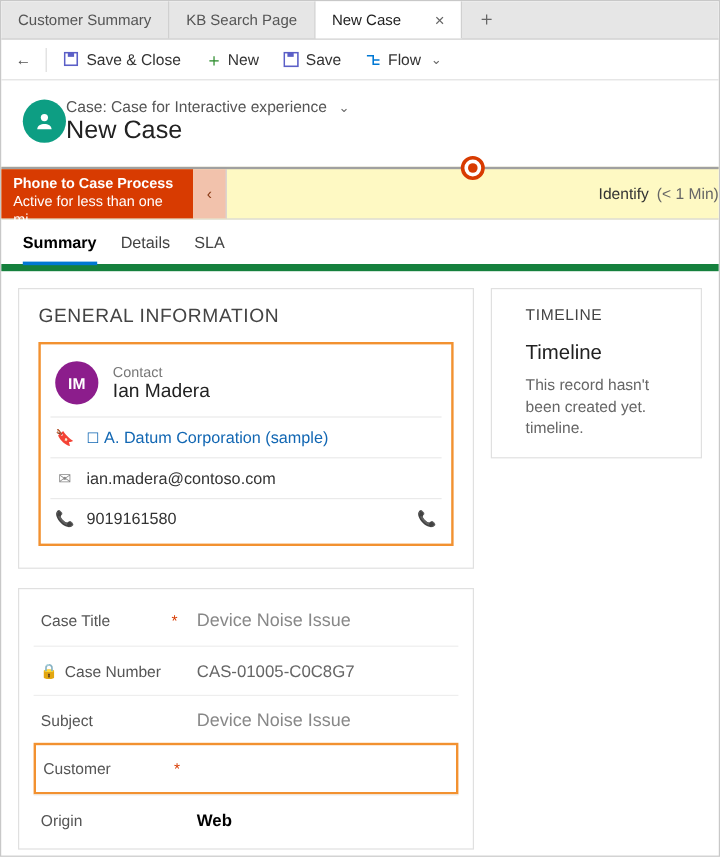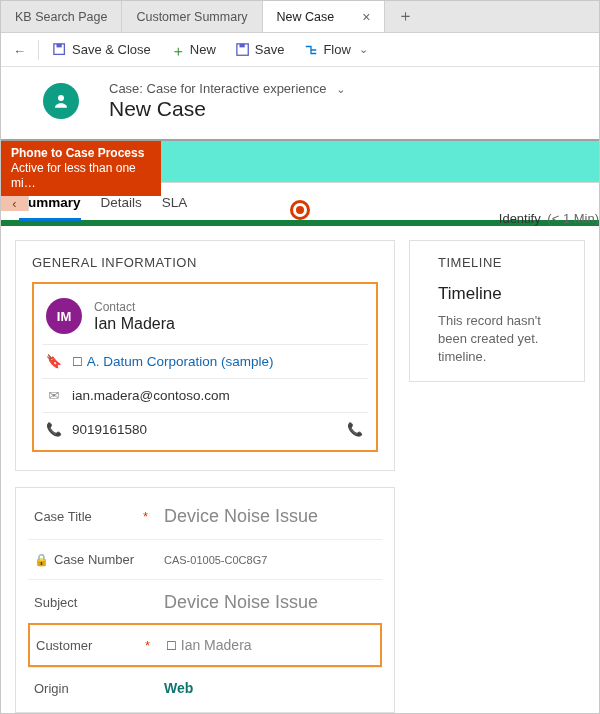--- a/index.html
+++ b/index.html
@@ -82,22 +82,21 @@
     color: #555;
     cursor: pointer;
   }
   .chev { font-size: 11px; color: #666; margin-left: 3px; }
 
   
   .record-header {
     display: flex;
     align-items: center;
     padding: 14px 18px 18px 18px;
-    gap: 30px;
-    margin-left: 24px;
+    gap: 0;
   }
   .header-icon {
     width: 36px;
     height: 36px;
     border-radius: 50%;
     background: #0d9e83;
     display: flex;
     align-items: center;
     justify-content: center;
   }
@@ -112,23 +111,22 @@
     margin-top: 1px;
   }
   .bc-chev { font-size: 11px; color: #666; margin-left: 6px; }
 
   
   .process-wrap {
     position: relative;
     height: 44px;
     border-top: 2px solid #a0a0a0;
     border-bottom: 1px solid #d6d6d6;
-    background: #5eead4;
-    display: flex;
-    flex-direction: column;
+    background: #fef9c3;
+    display: flex;
   }
   .process-flag {
     background: #d83b01;
     color: #fff;
     width: 160px;
     padding: 5px 10px;
     font-size: 12px;
     line-height: 1.25;
   }
   .process-flag .p-title { font-weight: 600; }
@@ -206,21 +204,21 @@
   }
   .col-left { flex: 0 0 380px; }
   .col-right { flex: 1; border: 1px solid #e0e0e0; padding: 14px 28px; }
 
   .section {
     border: 1px solid #e0e0e0;
     padding: 14px 16px 18px 16px;
     margin-bottom: 16px;
   }
   .section-title {
-    font-size: 13px;
+    font-size: 16px;
     letter-spacing: 0.5px;
     color: #444;
     margin-bottom: 12px;
   }
 
   .highlight-box {
     border: 2px solid #f29130;
     padding: 8px 8px 4px 8px;
     margin-top: 12px;
   }
@@ -286,44 +284,44 @@
     width: 120px;
     font-size: 13px;
     color: #555;
     display: flex;
     align-items: center;
     gap: 5px;
   }
   .cf-req { color: #d83b01; margin-left: auto; margin-right: 6px; }
   .cf-value {
     flex: 1;
-    font-size: 18px;
+    font-size: 15px;
     color: #888;
   }
-  .cf-value.dark { color: #0f766e; font-size: 14px; font-weight: 600; }
-  .cf-value.sm { font-size: 11px; color: #666; }
+  .cf-value.dark { color: #000000; font-size: 14px; font-weight: 600; }
+  .cf-value.sm { font-size: 14px; color: #666; }
   .cf-lookup { font-size: 14px; }
 
   .lock-ico { font-size: 12px; color: #888; }
 
   
   .tl-title { font-size: 13px; color: #444; letter-spacing: 0.5px; margin-bottom: 14px; }
   .tl-heading { font-size: 17px; color: #222; margin-bottom: 8px; }
   .tl-msg { font-size: 13px; color: #666; line-height: 1.4; }
 
 </style>
 </head>
 <body>
 
 <div class="tab-strip">
   <div class="tab">
+    <span>Customer Summary</span>
+  </div>
+  <div class="tab">
     <span>KB Search Page</span>
-  </div>
-  <div class="tab">
-    <span>Customer Summary</span>
   </div>
   <div class="tab active">
     <span>New Case</span>
     <span class="close">×</span>
   </div>
   <div class="tab add">＋</div>
 </div>
 
 <div class="cmd-bar">
   <div class="back-btn">←</div>
@@ -458,23 +456,20 @@
         </div>
         <div class="cf-value">Device Noise Issue</div>
       </div>
 
       <div class="highlight-box mt" style="padding:0;">
         <div class="case-field" style="border-top:none;">
           <div class="cf-label">
             <span>Customer</span>
             <span class="cf-req">*</span>
           </div>
-          <div class="cf-value cf-lookup link-blue">
-            <span class="lookup-ico">☐</span><span>Ian Madera</span>
-          </div>
         </div>
       </div>
 
       <div class="case-field">
         <div class="cf-label">
           <span>Origin</span>
         </div>
         <div class="cf-value dark">Web</div>
       </div>
     </div>

